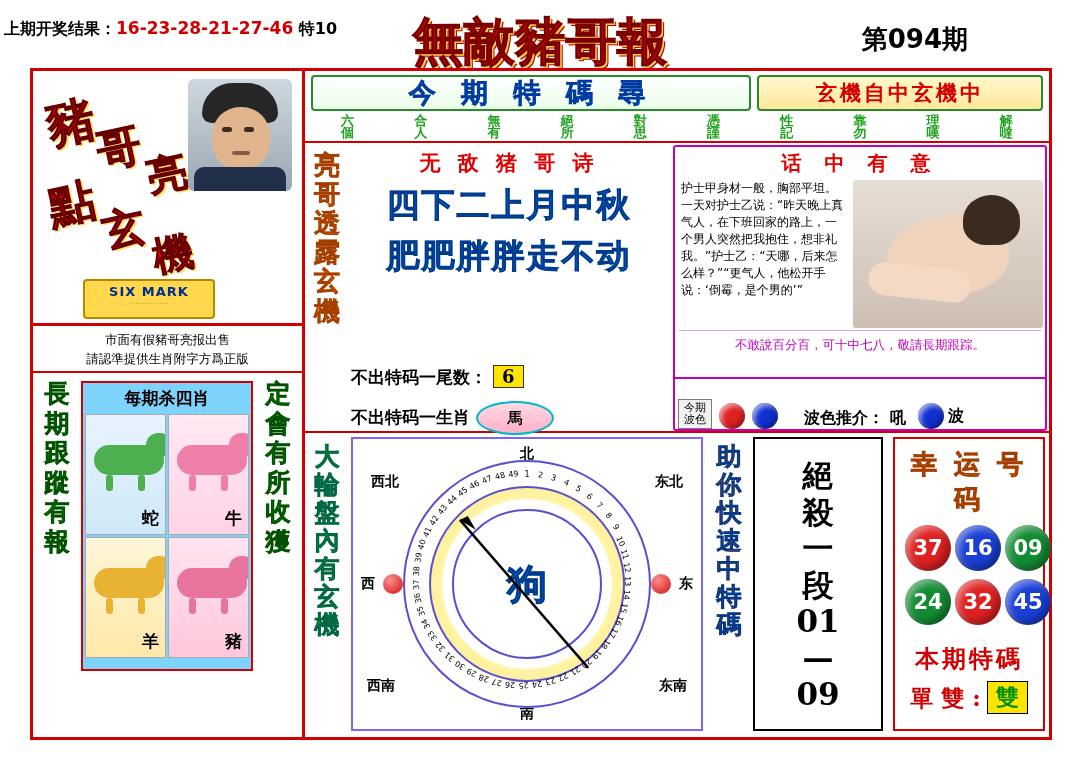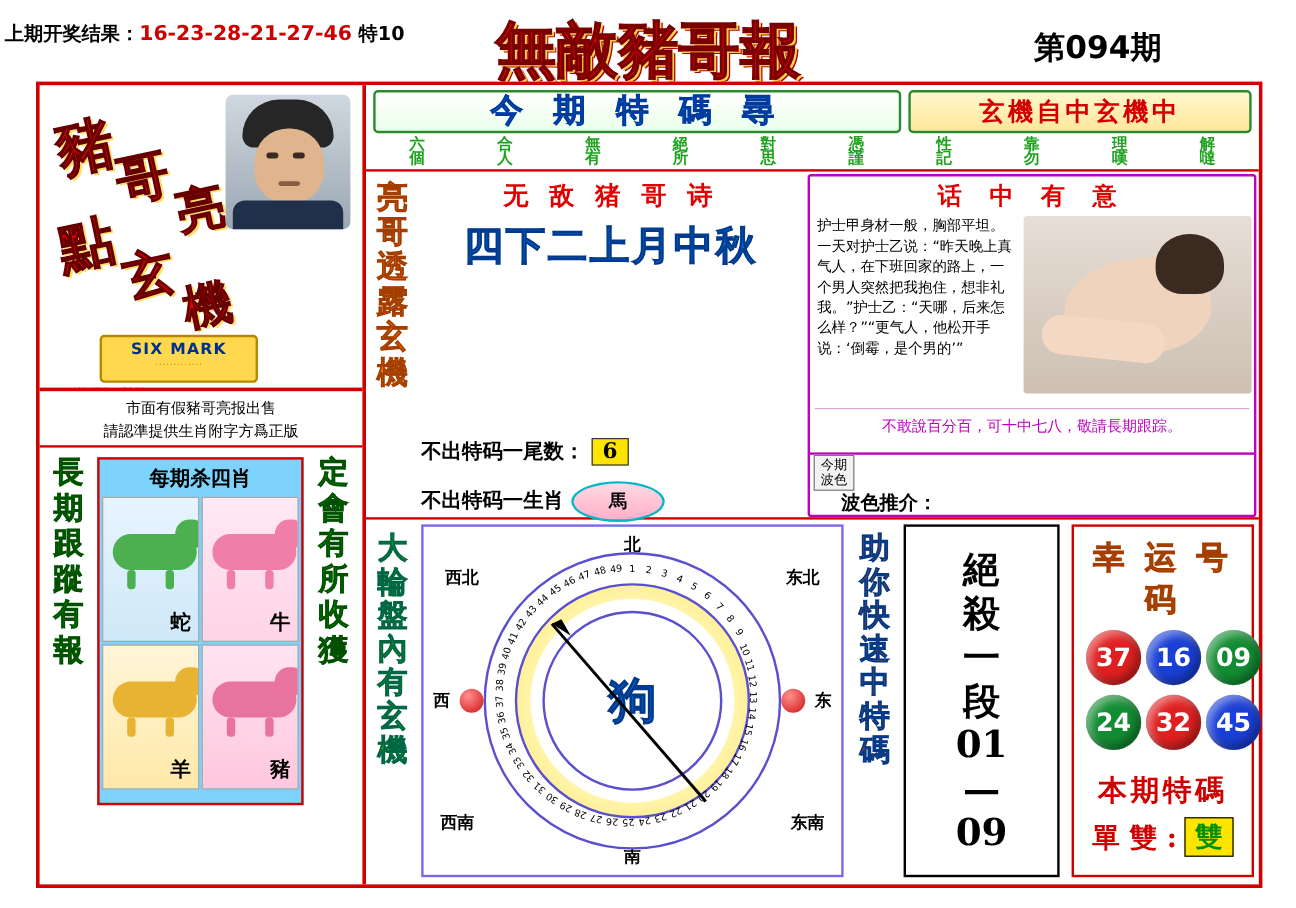--- a/index.html
+++ b/index.html
@@ -253,25 +253,25 @@
   .rp-img .hair {
     position:absolute; left:58%; top:10%; width:30%; height:34%;
     background:#3b2a20; border-radius:50% 50% 40% 40%;
   }
   .rp-img .leg {
     position:absolute; left:8%; top:58%; width:54%; height:22%;
     background:#f3d9c4; border-radius:40px; transform:rotate(6deg);
   }
   .rp-note {
     text-align:center; font-size:12.5px; color:#c000c0; padding:6px 0 2px;
-    border-top:1px solid #d7a6d7; margin:10px 4px 0;
+    border-top:1px solid #d7a6d7; margin:0 4px 0;
   }
   .rp-bottom {
     position:absolute; left:0; right:0; bottom:0; height:52px;
-    border-top:2px solid #c000c0; display:flex; align-items:flex-start;flex-direction:column;
+    border-top:2px solid #c000c0; display:flex; align-items:flex-end;
   }
   .bs-tag {
     width:34px; margin-left:3px; text-align:center; font-size:11px; color:#000;
     line-height:1.1; border:1px solid #7a7a7a; background:#f2f2f2; padding:2px 0;
   }
   .ball {
     width:26px; height:26px; border-radius:50%; margin-left:7px;
     box-shadow:inset -3px -3px 5px rgba(0,0,0,.3), inset 3px 3px 5px rgba(255,255,255,.6);
   }
   .ball.red { background:#e02020; }
@@ -533,20 +533,21 @@
           </div>
         </div>
       </div>
 
       <div class="mid">
         <div class="vstrip-left">亮哥透露玄機</div>
 
         <div class="poem-box">
           <div class="poem-title">无 敌 猪 哥 诗</div>
           <div class="poem-l">四下二上月中秋</div>
+          <div class="poem-l">肥肥胖胖走不动</div>
         </div>
 
         <div class="tail-row">
           <span>不出特码一尾数：</span><span class="tail-val">6</span>
         </div>
         <div class="sx-row">
           <span>不出特码一生肖</span><span class="sx-val"><span class="ch">馬</span></span>
         </div>
 
         <div class="right-panel">

